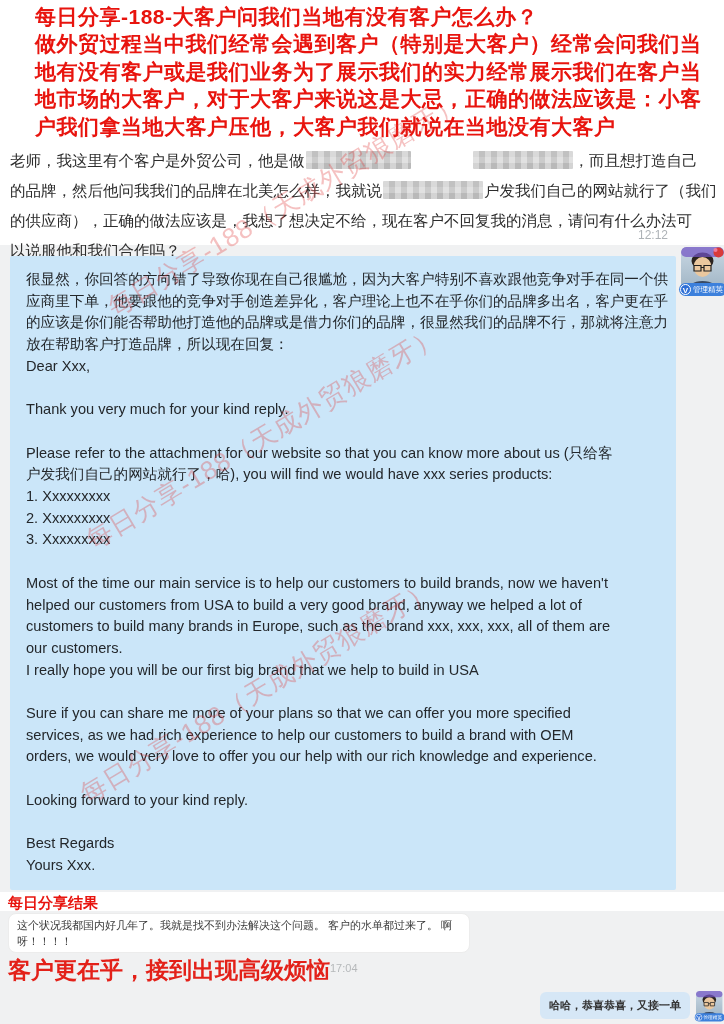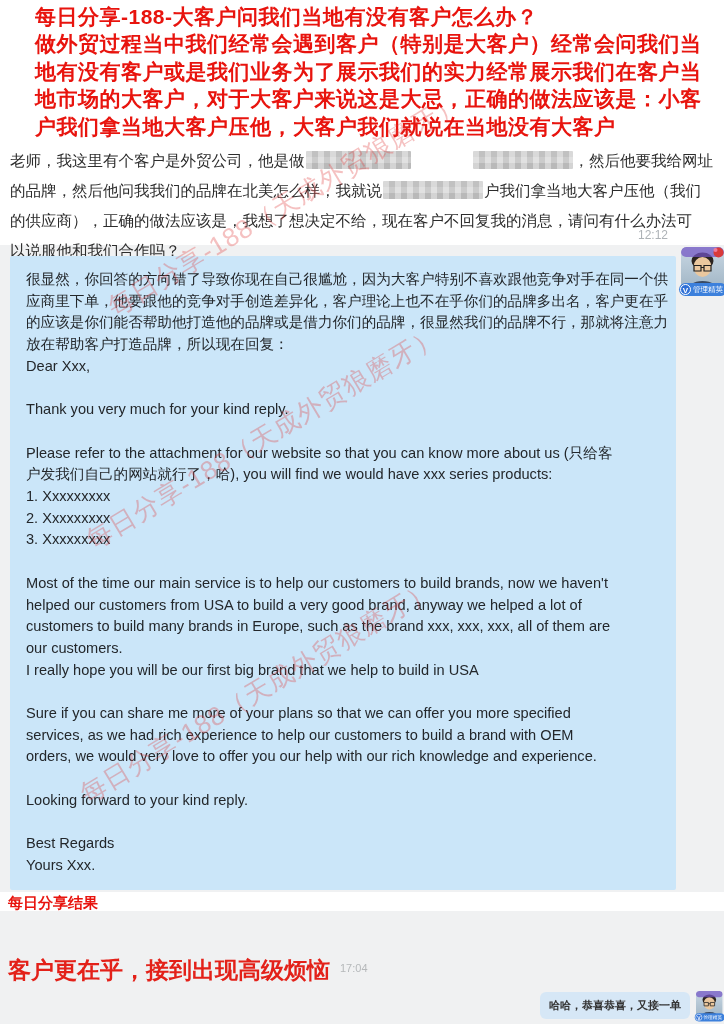--- a/index.html
+++ b/index.html
@@ -24,21 +24,21 @@
     display:inline-block;height:18px;vertical-align:-3px;margin:0 1px;border-radius:1px;
     background:
       repeating-linear-gradient(90deg,rgba(255,255,255,.28) 0 6px,rgba(0,0,0,.05) 6px 12px),
       repeating-linear-gradient(0deg,#c3c3c3 0 6px,#d6d6d6 6px 12px,#cbcbcb 12px 18px);
   }
   .mosaic-gap{display:inline-block;height:18px;}
 
   
   .timestamp{position:absolute;color:#adb2b6;font-size:12px;margin-left:17px;}
   .ts-reply{right:56px;top:228px;}
-  .ts-inline{display:inline-block;color:#b5b8ba;font-size:11px;font-weight:400;margin-left:10px;vertical-align:6px;letter-spacing:0;}
+  .ts-inline{display:inline-block;color:#b5b8ba;font-size:11px;font-weight:400;margin-left:0;vertical-align:6px;letter-spacing:0;}
 
   
   .bubble-teacher{
     position:absolute;left:10px;top:256px;width:634px;
     background:#cbe6f9;border-radius:2px;padding:13px 16px;
     color:#23272b;font-size:14.6px;line-height:21.7px;
     white-space:pre;overflow:hidden;
   }
 
   
@@ -88,22 +88,22 @@
   <div class="chat-bg"></div>
   <div class="white-band"></div>
 
   <div class="annotation-header">每日分享-188-大客户问我们当地有没有客户怎么办？
 做外贸过程当中我们经常会遇到客户（特别是大客户）经常会问我们当
 地有没有客户或是我们业务为了展示我们的实力经常展示我们在客户当
 地市场的大客户，对于大客户来说这是大忌，正确的做法应该是：小客
 户我们拿当地大客户压他，大客户我们就说在当地没有大客户</div>
 
   <div class="question">
-      <div class="qline"><span>老师，我这里有个客户是外贸公司，他是做</span><span class="mosaic" style="width: 105px;"></span><span class="mosaic-gap" style="width: 60px;"></span><span class="mosaic" style="width: 100px;"></span><span>，然后他要我给网址</span></div>
-      <div class="qline"><span>的品牌，然后他问我我们的品牌在北美怎么样，我就说</span><span class="mosaic" style="width: 100px;"></span><span>户我们拿当地大客户压他（我们</span></div>
+      <div class="qline"><span>老师，我这里有个客户是外贸公司，他是做</span><span class="mosaic" style="width: 105px;"></span><span class="mosaic-gap" style="width: 60px;"></span><span class="mosaic" style="width: 100px;"></span><span>，而且想打造自己</span></div>
+      <div class="qline"><span>的品牌，然后他问我我们的品牌在北美怎么样，我就说</span><span class="mosaic" style="width: 100px;"></span><span>户发我们自己的网站就行了（我们</span></div>
       <div class="qline"><span>的供应商），正确的做法应该是，我想了想决定不给，现在客户不回复我的消息，请问有什么办法可</span></div>
       <div class="qline"><span>以说服他和我们合作吗？</span></div>
     </div>
 
   <div class="timestamp ts-reply">12:12</div>
 
   <div class="bubble-teacher">很显然，你回答的方向错了导致你现在自己很尴尬，因为大客户特别不喜欢跟他竞争对手在同一个供
 应商里下单，他要跟他的竞争对手创造差异化，客户理论上也不在乎你们的品牌多出名，客户更在乎
 的应该是你们能否帮助他打造他的品牌或是借力你们的品牌，很显然我们的品牌不行，那就将注意力
 放在帮助客户打造品牌，所以现在回复：
@@ -150,20 +150,22 @@
       <circle cx="34.5" cy="3" r="2" fill="#f07a9a"></circle>
     </svg>
     <div class="badge">
       <span class="v-icon">V</span>
       <span class="badge-label">管理精英</span>
     </div>
   </div>
 
   <div class="result-heading">每日分享结果</div>
 
+  <div class="bubble-student">这个状况我都国内好几年了。我就是找不到办法解决这个问题。 客户的水单都过来了。 啊
+呀！！！！</div>
 
   <div class="annotation-highlight"><span>客户更在乎，接到出现高级烦恼</span><span class="ts-inline">17:04</span></div>
 
   <div class="bubble-congrats">哈哈，恭喜恭喜，又接一单</div>
 
   <div class="avatar sm">
     <svg width="43" height="46" viewBox="0 0 43 46">
       <rect width="43" height="46" rx="5" fill="url(#abg)"></rect>
       <ellipse cx="21.5" cy="14" rx="11" ry="8.5" fill="#2b2420"></ellipse>
       <ellipse cx="21.5" cy="20" rx="9" ry="10" fill="#eac79e"></ellipse>

